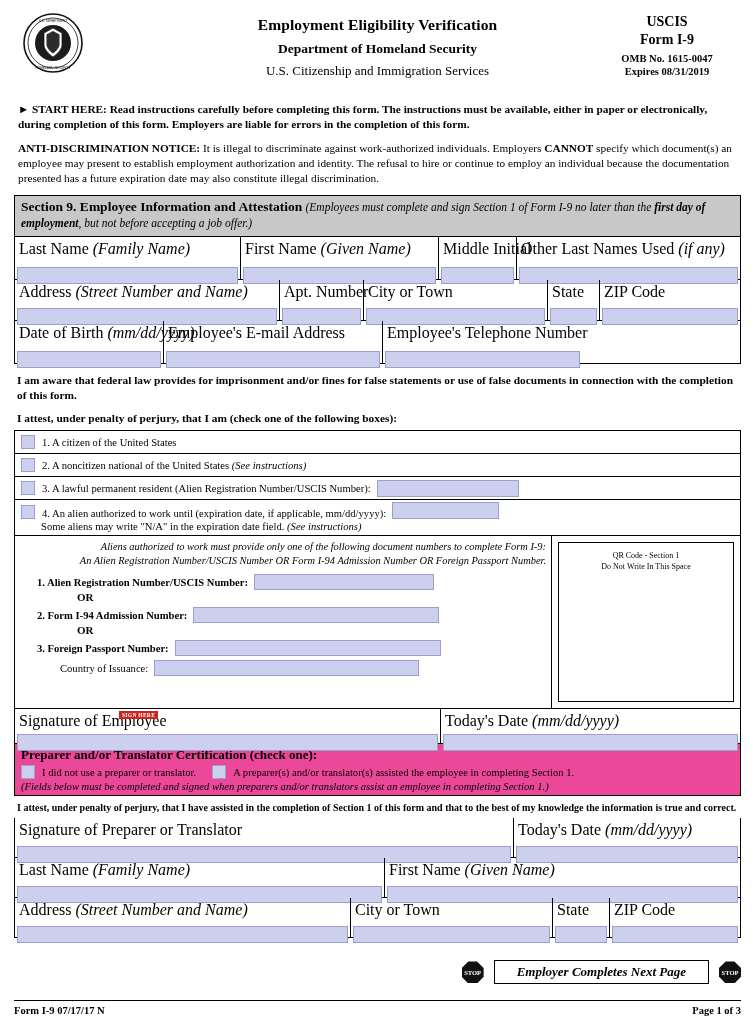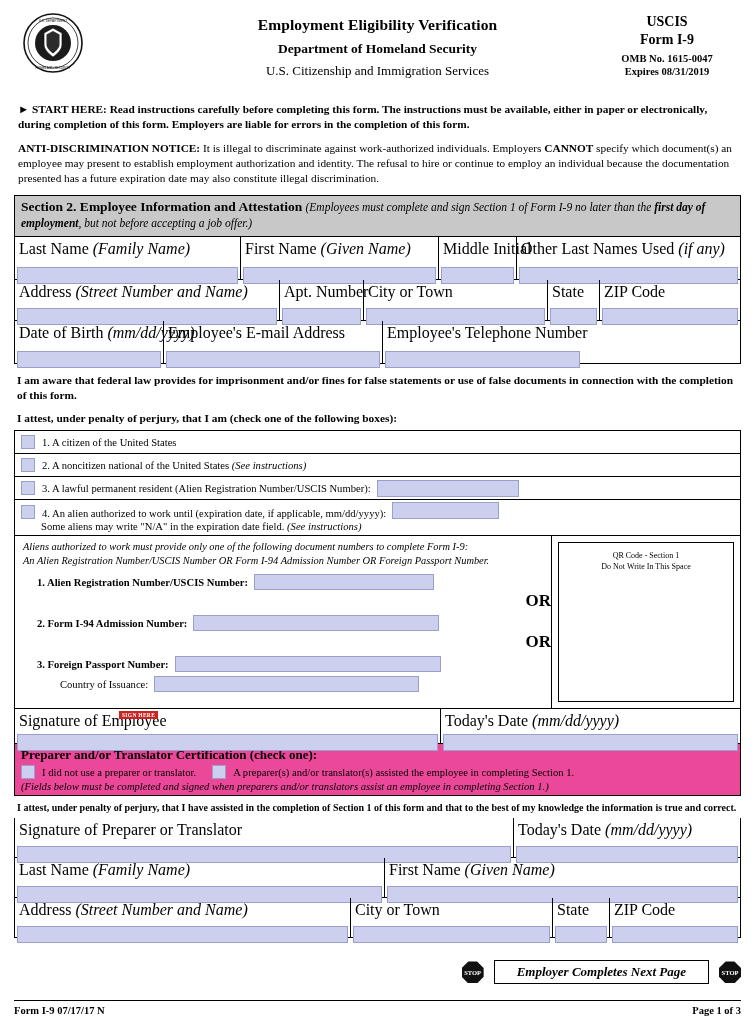--- a/index.html
+++ b/index.html
@@ -188,42 +188,43 @@
     height: 15px;
     margin-left: 6px;
     flex: none;
   }
 
   .alien-note {
     font-size: 10.4px;
     font-style: italic;
     line-height: 1.3;
     padding: 4px 5px 3px 8px;
+    text-align: right;
   }
 
   .qr-box {
     border: 1px solid #000;
     text-align: center;
     font-size: 8px;
     padding-top: 8px;
     line-height: 1.3;
     box-sizing: border-box;
   }
 
   .numrow {
     display: flex;
     align-items: center;
     margin: 4px 0 0 0;
     font-size: 10.6px;
   }
   .numlabel { white-space: nowrap; }
   .orline {
     font-weight: bold;
-    font-size: 17px;
-    text-align: right;
+    font-size: 11px;
+    text-align: left;
     padding-left: 62px;
     margin: 1px 0 0 0;
   }
 
   
   .sigrow {
     display: flex;
     border: 1px solid #000;
     border-top: none;
   }
@@ -355,21 +356,21 @@
   <div class="intro">
     <p>
       <b>► START HERE:</b><b> Read instructions carefully before completing this form. The instructions must be available, either in paper or electronically, during completion of this form. Employers are liable for errors in the completion of this form.</b>
     </p>
     <p>
       <b>ANTI-DISCRIMINATION NOTICE:</b><span> It is illegal to discriminate against work-authorized individuals. Employers </span><b>CANNOT</b><span> specify which document(s) an employee may present to establish employment authorization and identity. The refusal to hire or continue to employ an individual because the documentation presented has a future expiration date may also constitute illegal discrimination.</span>
     </p>
   </div>
 
   <div class="section-bar">
-    <span class="stitle">Section 2. Employee Information and Attestation</span>
+    <span class="stitle">Section 9. Employee Information and Attestation</span>
     <span class="sdesc">(Employees must complete and sign Section 1 of Form I-9 no later than the </span><span class="sdesc" style="font-weight:bold">first day of employment</span><span class="sdesc">, but not before accepting a job offer.)</span>
   </div>
 
   <div class="fieldblock">
 
     <div class="frow" style="height:42px;">
       <div class="fcell" style="width:225px">
         <div class="flabel"><span>Last Name </span><i>(Family Name)</i></div>
         <div class="finput" style="margin-top:9px"></div>
       </div>

